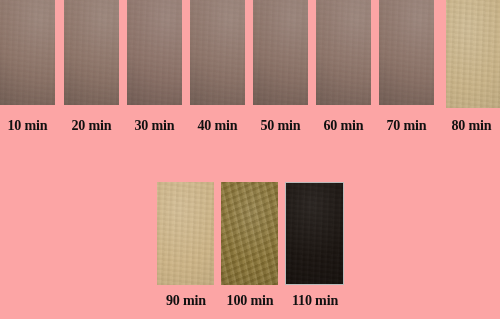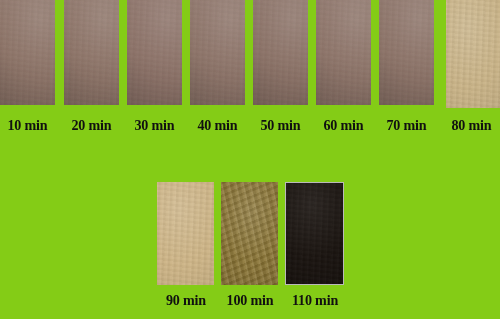--- a/index.html
+++ b/index.html
@@ -139,21 +139,21 @@
     font-size: 15px;
     line-height: 17px;
     letter-spacing: -0.2px;
     transform: scaleX(0.94);
     white-space: nowrap;
   }
 </style>
 </head>
 <body>
 
-<div id="figure" style="background: #84cc16; text-decoration: underline;">
+<div id="figure" style="background: #fca5a5; text-decoration: underline;">
     <div class="swatch-row" style="top: 0px;">
       <div class="swatch brown" title="10 min" style="left: 0px; top: 0px; width: 55px; height: 105px; background: rgb(141, 116, 104);">
         <div class="shade"></div>
         <div class="grain"></div>
       </div>
       <div class="swatch-label" style="left: 0px; top: 117px; width: 55px; color: rgb(16, 16, 16);">10 min</div>
       <div class="swatch brown" title="20 min" style="left: 64px; top: 0px; width: 55px; height: 105px; background: rgb(141, 116, 104);">
         <div class="shade"></div>
         <div class="grain"></div>
       </div>

